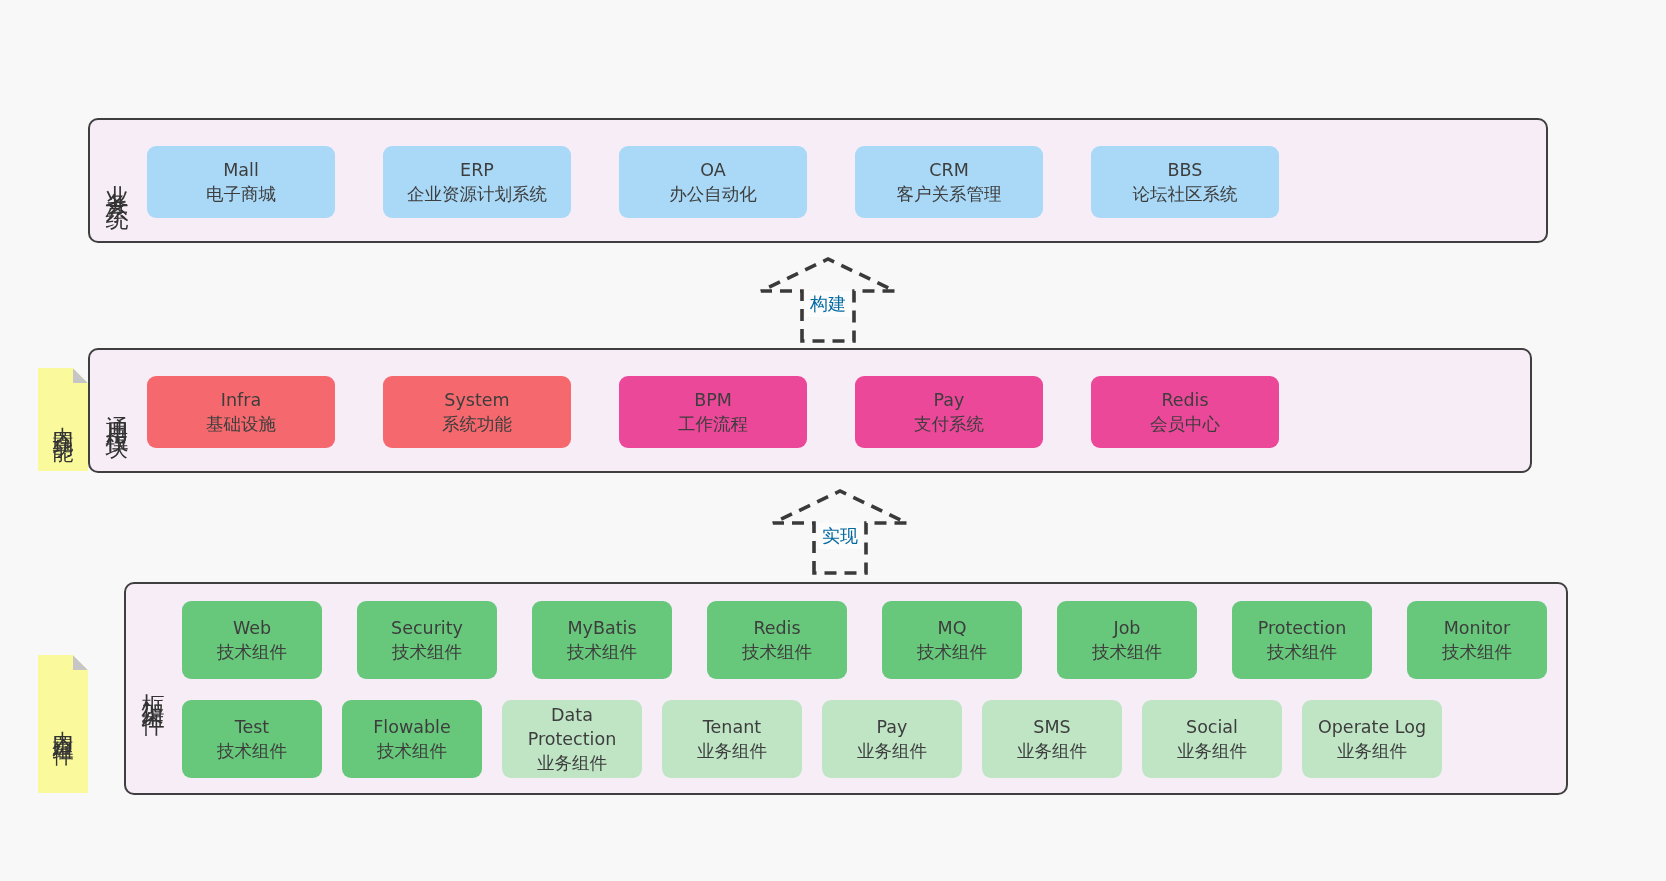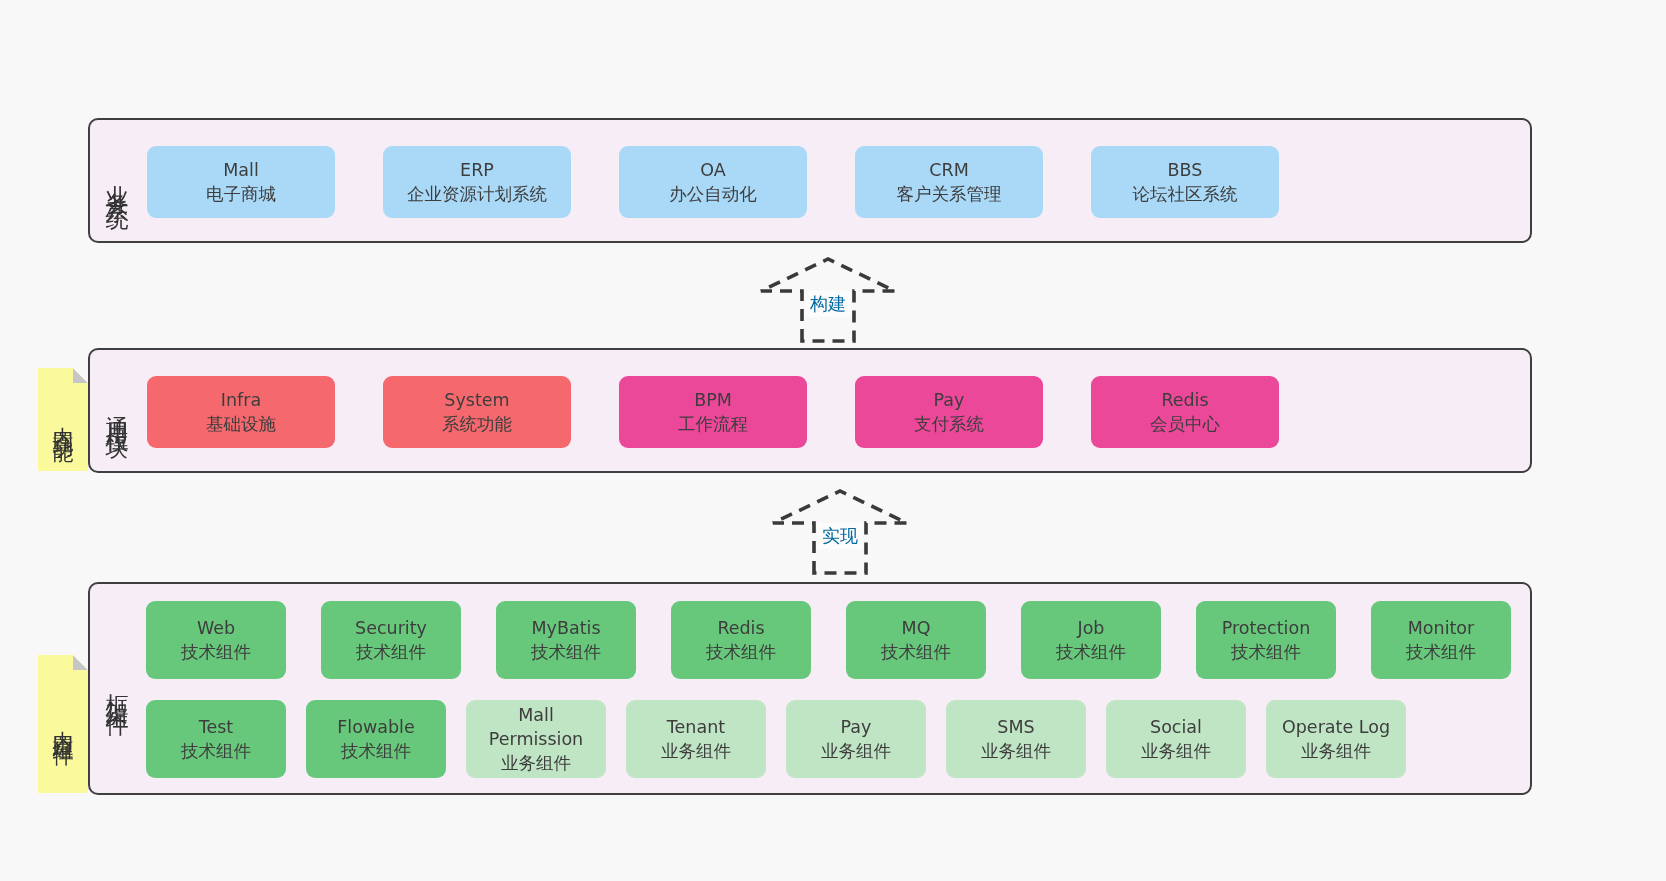--- a/index.html
+++ b/index.html
@@ -1,22 +1,22 @@
 <!DOCTYPE html>
 <html><head>
 <meta charset="utf-8">
 <style>
   html,body{margin:0;padding:0;background:#f8f8f8;font-family:"DejaVu Sans","Liberation Sans",sans-serif;}
   #stage{position:relative;width:1666px;height:881px;background:#f8f8f8;overflow:hidden;color:#3d3d3d;}
 
   
   .band{position:absolute;left:88px;width:1440px;background:#f7edf6;border:2px solid #3f3f3f;border-radius:10px;}
-  #band-business{top:118px;height:121px;}
+  #band-business{top:118px;height:121px;padding-left:16px;}
   #band-common{top:348px;height:121px;}
-  #band-framework{top:582px;height:209px;}
+  #band-framework{top:582px;height:209px;margin-left:36px;}
 
   .band-label{position:absolute;left:6px;top:0;bottom:0;display:flex;align-items:center;justify-content:center;
     writing-mode:vertical-rl;text-orientation:upright;font-size:23px;letter-spacing:7px;color:#333;width:44px;}
 
   
   .boxrow{position:absolute;display:flex;}
   .row-main{left:57px;top:26px;gap:48px;}
   .box{border-radius:9px;display:flex;flex-direction:column;align-items:center;justify-content:center;
     text-align:center;font-size:17.5px;line-height:1.38;color:#3d3d3d;}
   .box-wide{width:188px;height:72px;}
@@ -169,21 +169,21 @@
     <div class="boxrow rowB">
       <div class="box box-small g1">
         <div>Test</div>
         <div>技术组件</div>
       </div>
       <div class="box box-small g1">
         <div>Flowable</div>
         <div>技术组件</div>
       </div>
       <div class="box box-small g2">
-        <div>Mall Permission</div>
+        <div>Data Protection</div>
         <div>业务组件</div>
       </div>
       <div class="box box-small g2">
         <div>Tenant</div>
         <div>业务组件</div>
       </div>
       <div class="box box-small g2">
         <div>Pay</div>
         <div>业务组件</div>
       </div>

